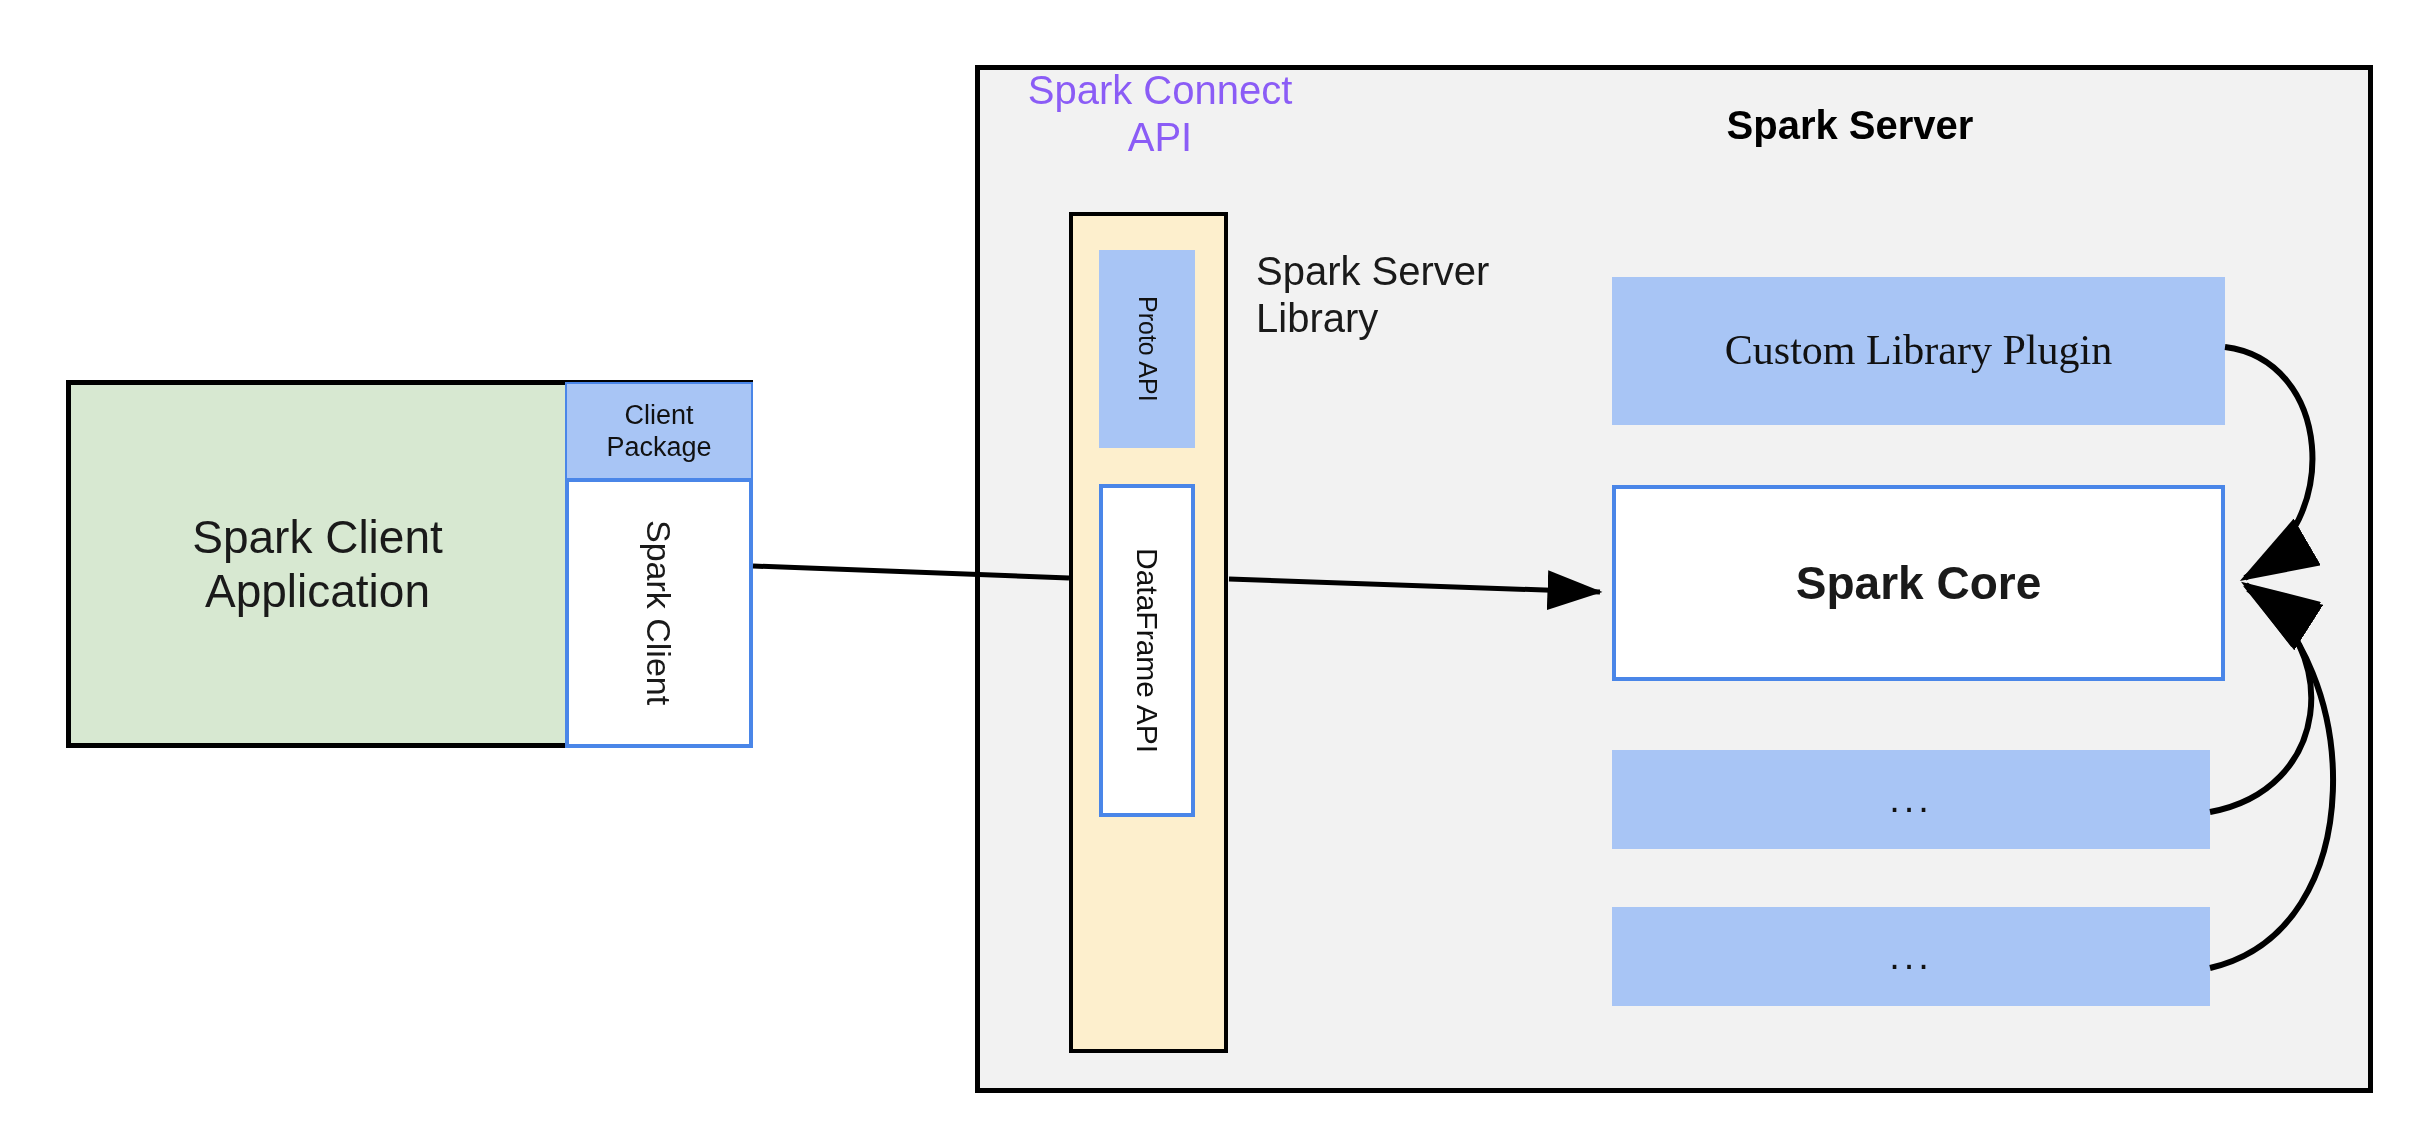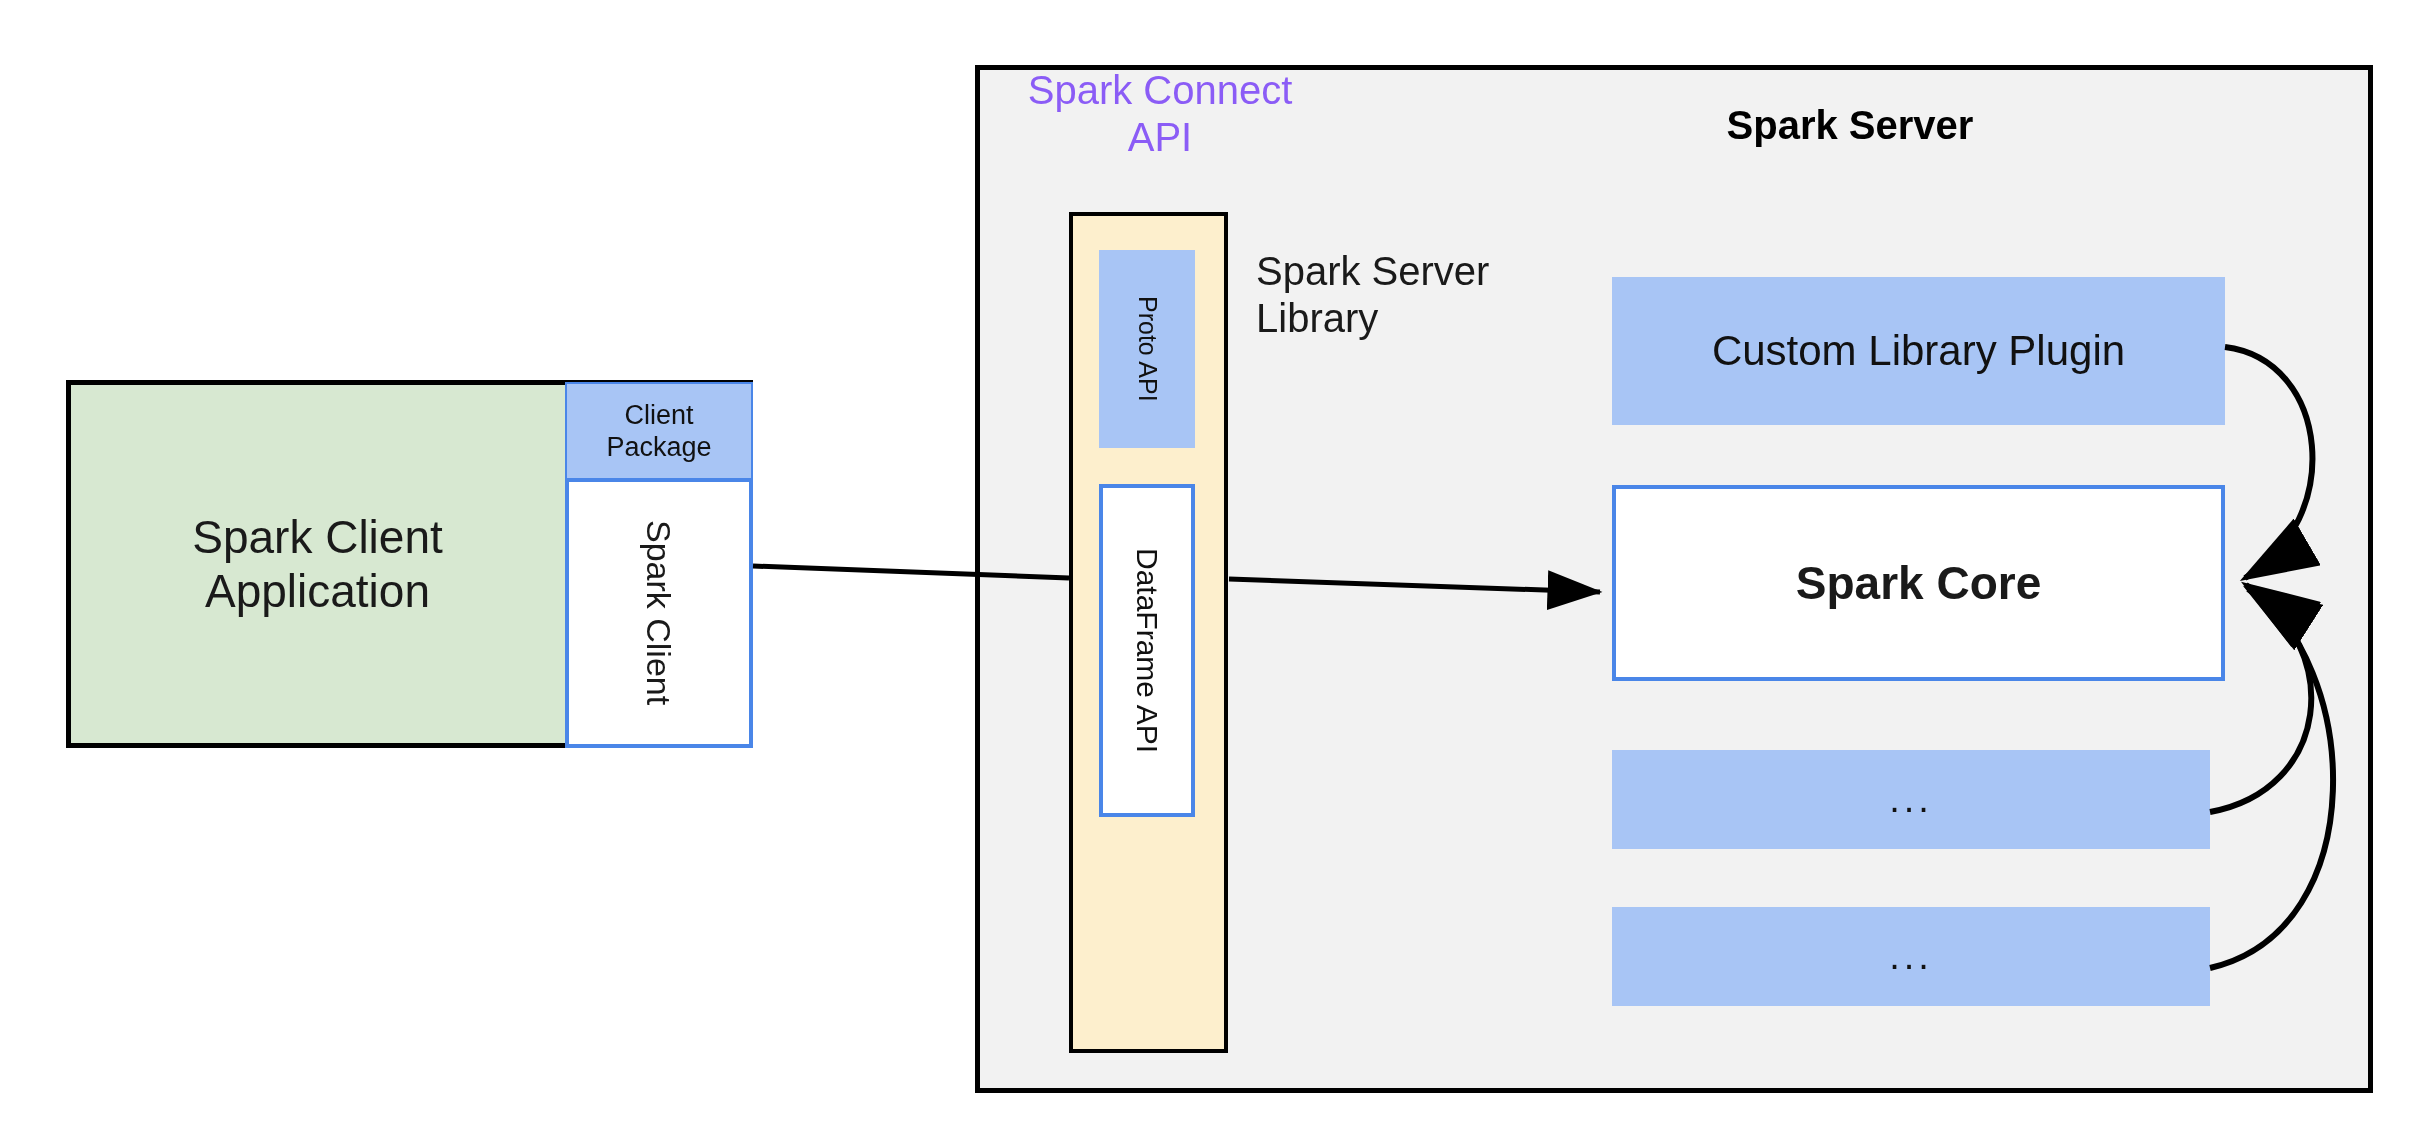--- a/index.html
+++ b/index.html
@@ -156,20 +156,21 @@
 
   
   .plugin-box {
     left: 1612px;
     top: 277px;
     width: 613px;
     height: 148px;
     background: #a8c5f5;
     font-size: 42px;
     color: #111111;
+    font-family: Liberation Serif, serif;
   }
 
   .spark-core {
     left: 1612px;
     top: 485px;
     width: 613px;
     height: 196px;
     background: #ffffff;
     border: 4px solid #4a86e8;
     font-size: 46px;

